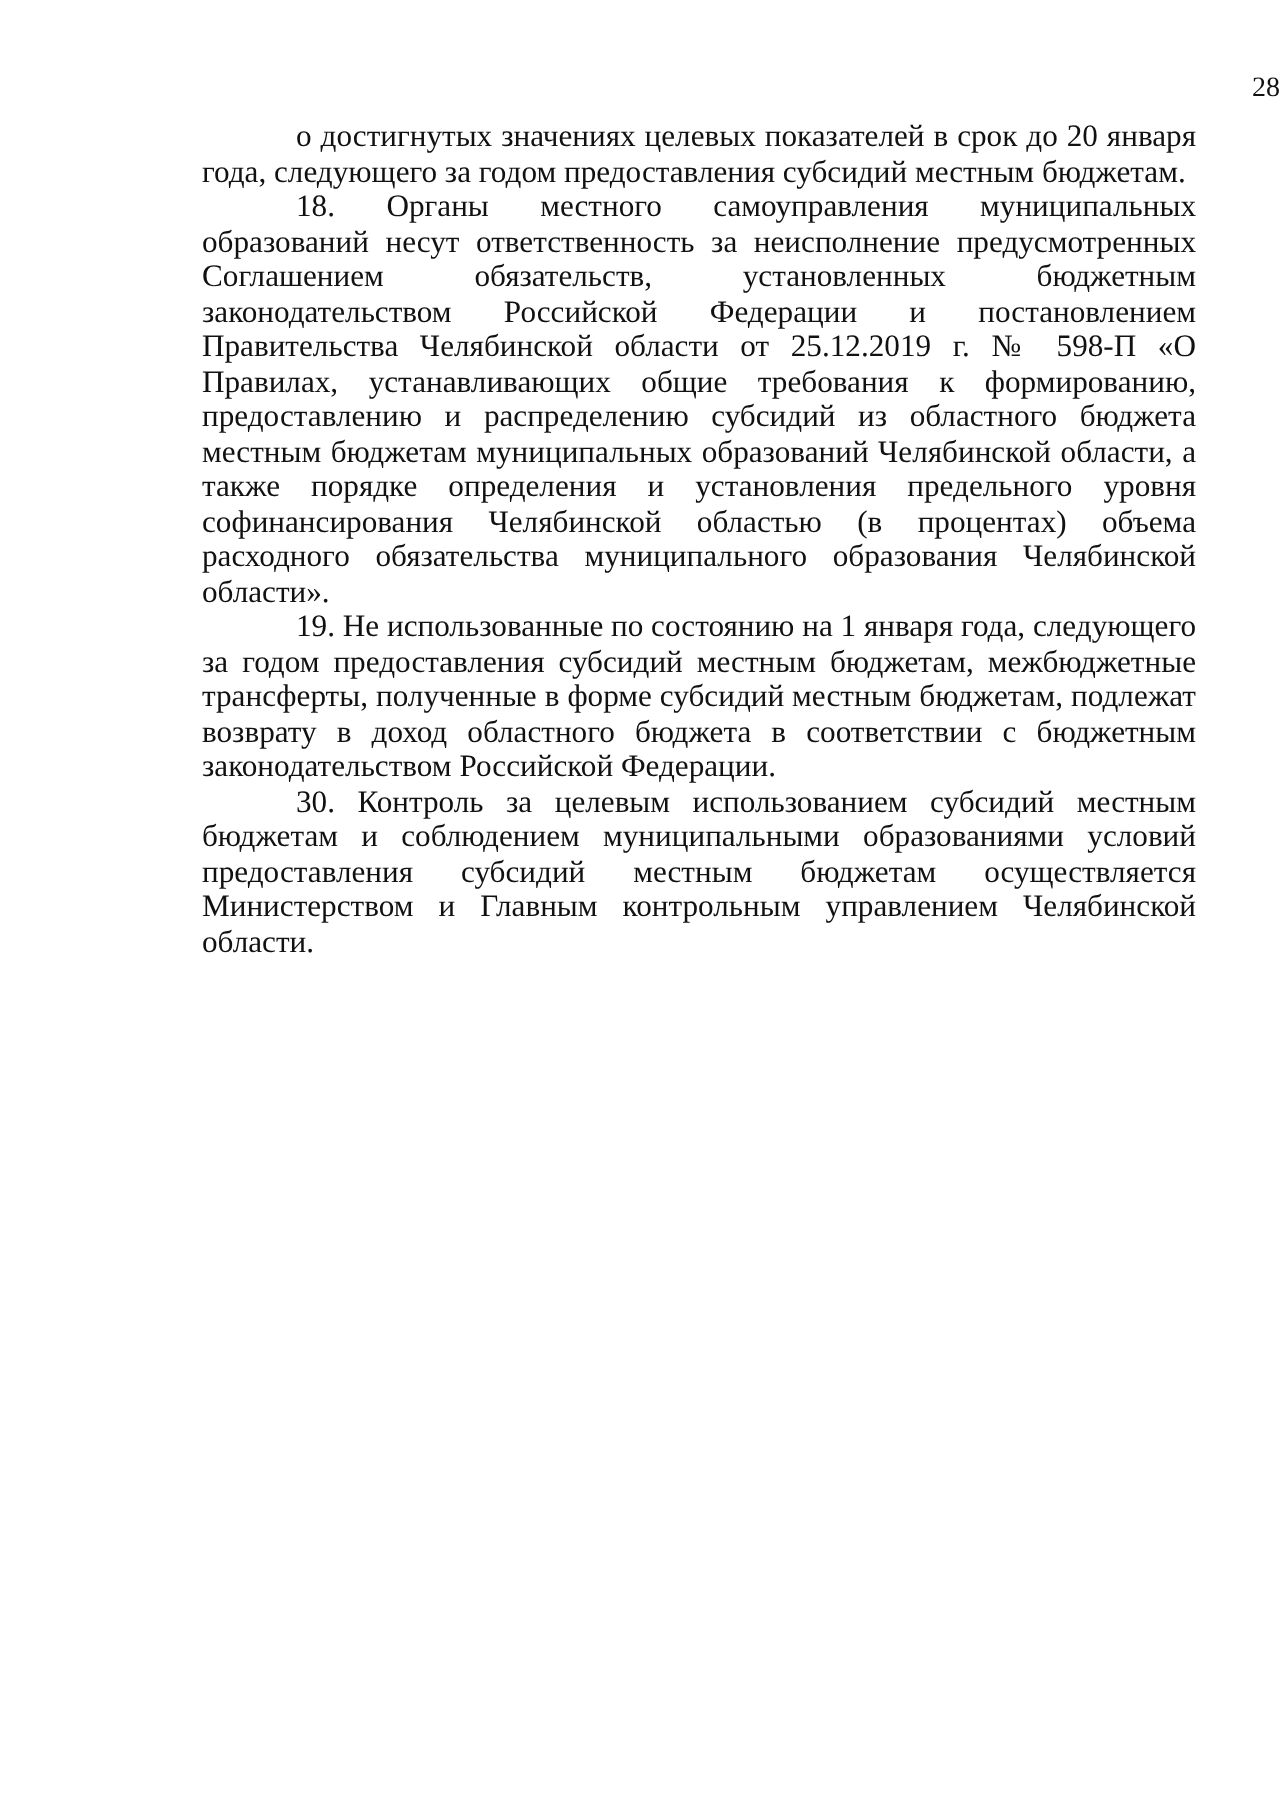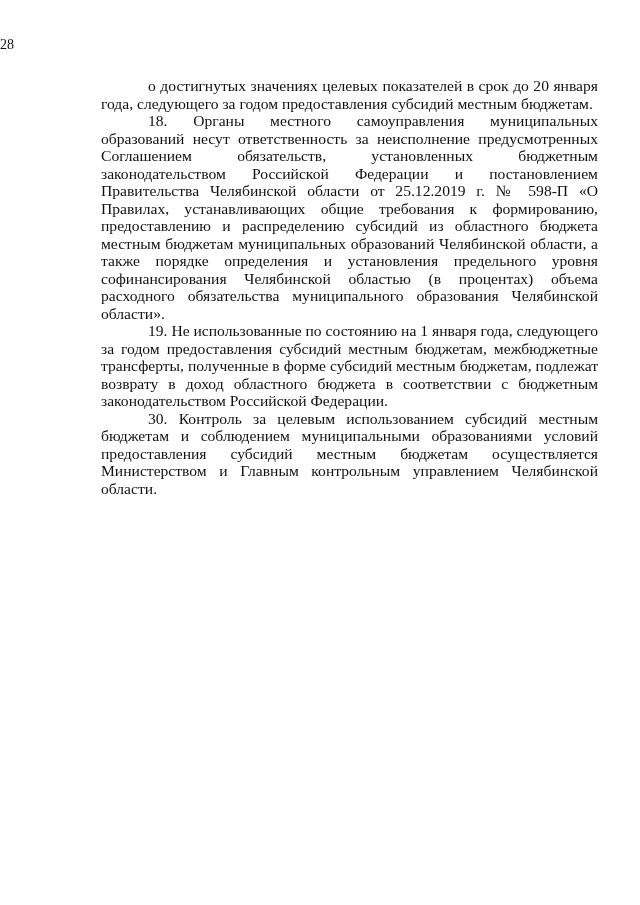--- a/index.html
+++ b/index.html
@@ -13,27 +13,27 @@
       position: relative;
       overflow: hidden;
       font-family: "Liberation Serif", "DejaVu Serif", serif;
       color: #111111;
     }
     .page-number {
       position: absolute;
       top: 37px;
       left: 0;
       width: 640px;
-      text-align: left;
+      text-align: right;
       font-size: 14px;
       line-height: 16px;
     }
     .content {
       position: absolute;
-      top: 77px;
+      top: 60px;
       left: 101px;
       width: 497px;
       font-size: 15.6px;
       line-height: 17.5px;
     }
     .para {
       margin: 0;
       text-align: justify;
       text-align-last: left;
       hyphens: none;

